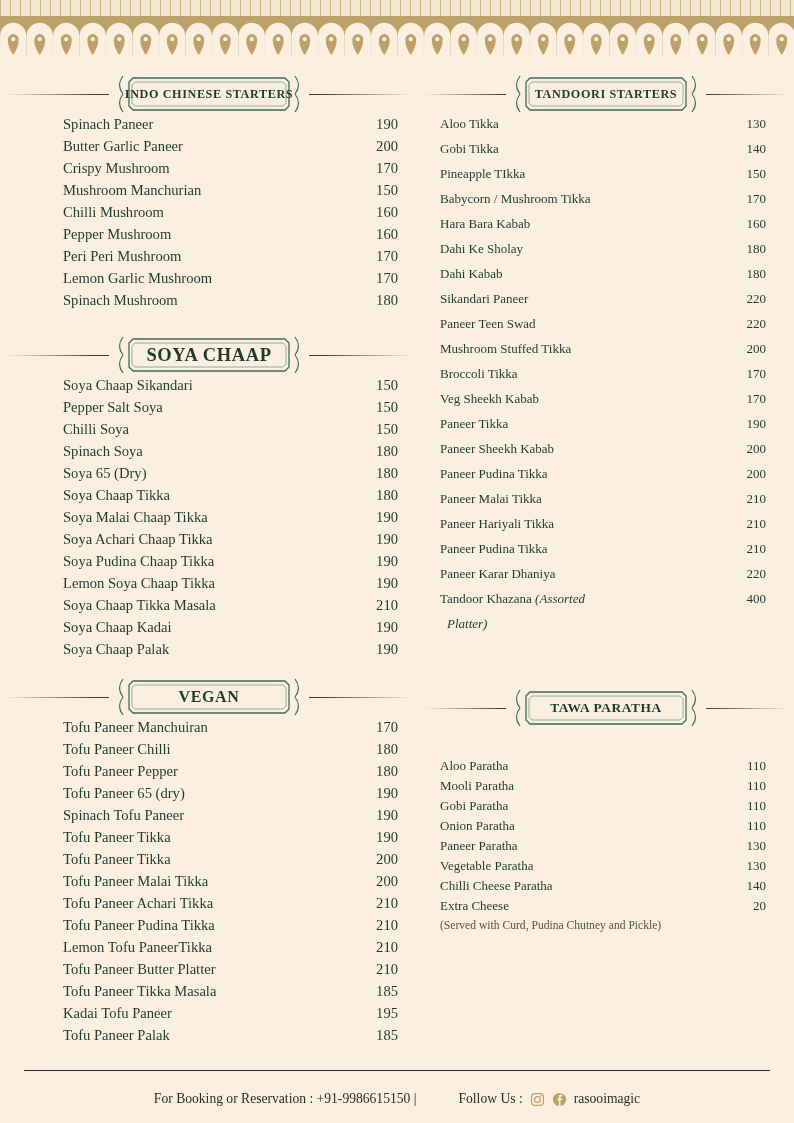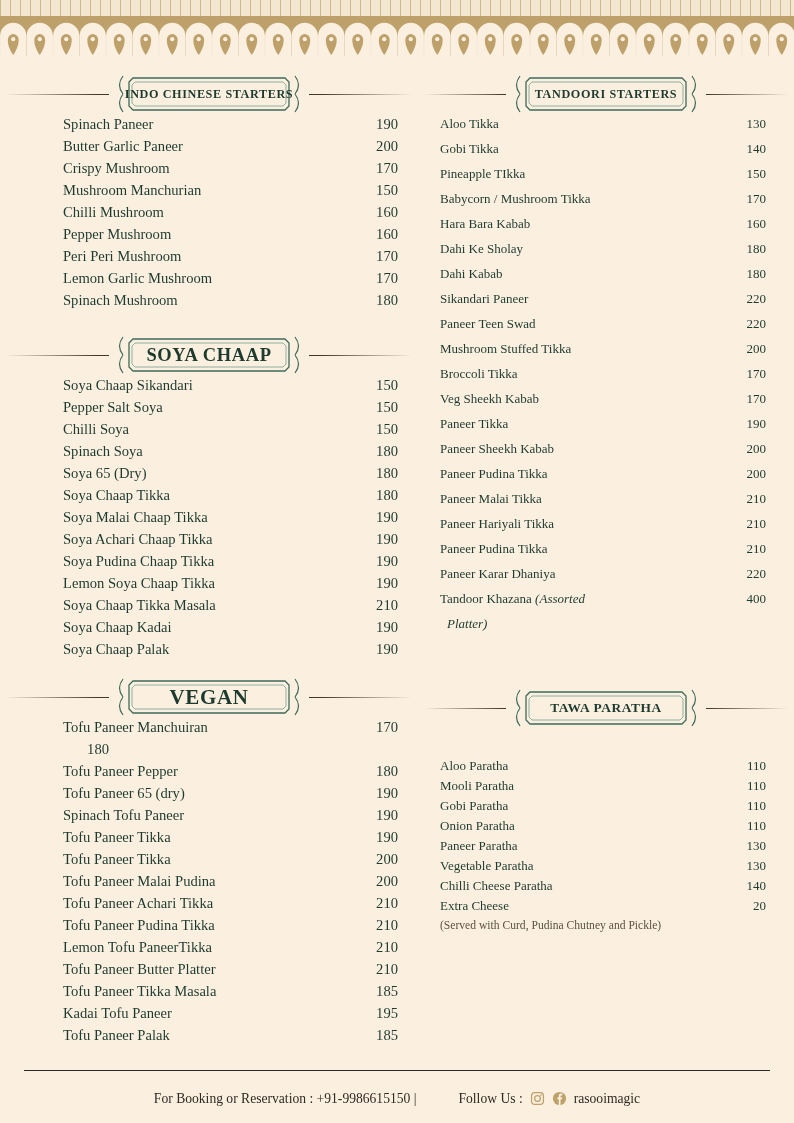--- a/index.html
+++ b/index.html
@@ -58,21 +58,21 @@
   .col-right .items{font-size:13px;}
   .col-right .item{height:25px;}
   .col-right .pad{padding-left:22px;padding-right:28px;}
   .col-right .tight .item{height:20px;}
 
   
   .frule{position:absolute;left:24px;right:24px;top:1070px;height:1px;background:#2b2b2b;}
   .footer{position:absolute;left:0;right:0;top:1082px;height:34px;
     display:flex;align-items:center;justify-content:center;gap:42px;
     font-size:13.6px;color:#2f2a22;}
-  .fblock{display:flex;align-items:flex-start;gap:7px;}
+  .fblock{display:flex;align-items:flex-end;gap:7px;}
   .sicon{display:inline-block;width:15px;height:15px;}
 </style>
 </head>
 <body>
 
 <div class="page">
 
   <div class="topband">
     <div class="stripes"></div>
     <svg class="scallop" viewBox="0 0 794 40" preserveAspectRatio="none">
@@ -370,28 +370,29 @@
 
     <div style="position:absolute;top:675px;left:0;width:418px;">
       <div class="banner">
         <div class="bannerline"></div>
         <svg class="bsvg" width="200" height="44" viewBox="0 0 200 44">
           <rect x="0" y="0" width="200" height="44" fill="#fbefe0"></rect>
           <path d="M14,22 q-7,-9 0,-18 M14,22 q-7,9 0,18 M186,22 q7,-9 0,-18 M186,22 q7,9 0,18" fill="none" stroke="#3f6b58" stroke-width="1.2"></path>
           <path d="M20,10 L24,6 L176,6 L180,10 L180,34 L176,38 L24,38 L20,34 Z" fill="none" stroke="#3f6b58" stroke-width="1.3"></path>
           <path d="M23,13 L26,10 L174,10 L177,13 L177,31 L174,34 L26,34 L23,31 Z" fill="none" stroke="#8fb0a0" stroke-width="1"></path>
         </svg>
-        <div class="btitle" style="font-size:21px;">VEGAN</div>
+        <div class="btitle" style="font-size:16px;">VEGAN</div>
       </div>
       <ul class="items pad" id="list-2">
           <li class="item">
             <span class="iname">Tofu Paneer Manchuiran</span>
             <span class="iprice">170</span>
           </li>
           <li class="item">
+            <span class="iname">Tofu Paneer Chilli</span>
             <span class="iprice">180</span>
           </li>
           <li class="item">
             <span class="iname">Tofu Paneer Pepper</span>
             <span class="iprice">180</span>
           </li>
           <li class="item">
             <span class="iname">Tofu Paneer 65 (dry)</span>
             <span class="iprice">190</span>
           </li>
@@ -401,21 +402,21 @@
           </li>
           <li class="item">
             <span class="iname">Tofu Paneer Tikka</span>
             <span class="iprice">190</span>
           </li>
           <li class="item">
             <span class="iname">Tofu Paneer Tikka</span>
             <span class="iprice">200</span>
           </li>
           <li class="item">
-            <span class="iname">Tofu Paneer Malai Pudina</span>
+            <span class="iname">Tofu Paneer Malai Tikka</span>
             <span class="iprice">200</span>
           </li>
           <li class="item">
             <span class="iname">Tofu Paneer Achari Tikka</span>
             <span class="iprice">210</span>
           </li>
           <li class="item">
             <span class="iname">Tofu Paneer Pudina Tikka</span>
             <span class="iprice">210</span>
           </li>

